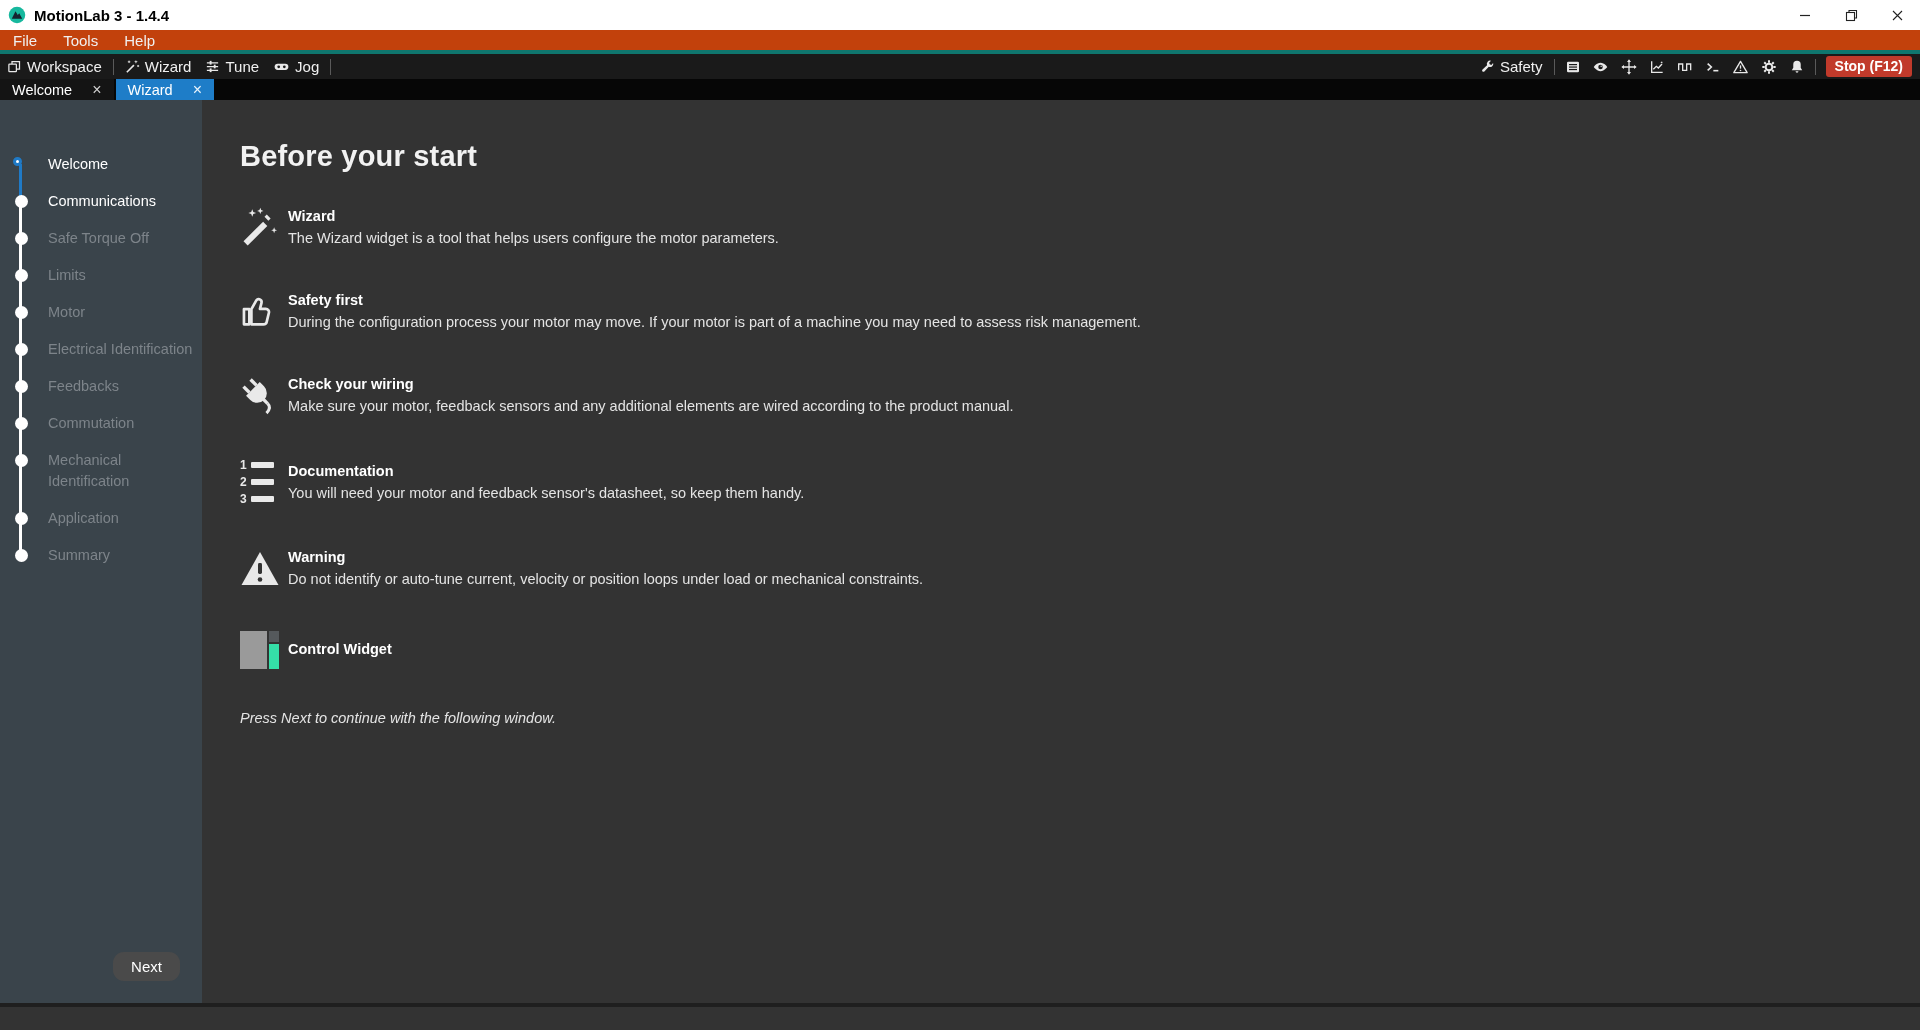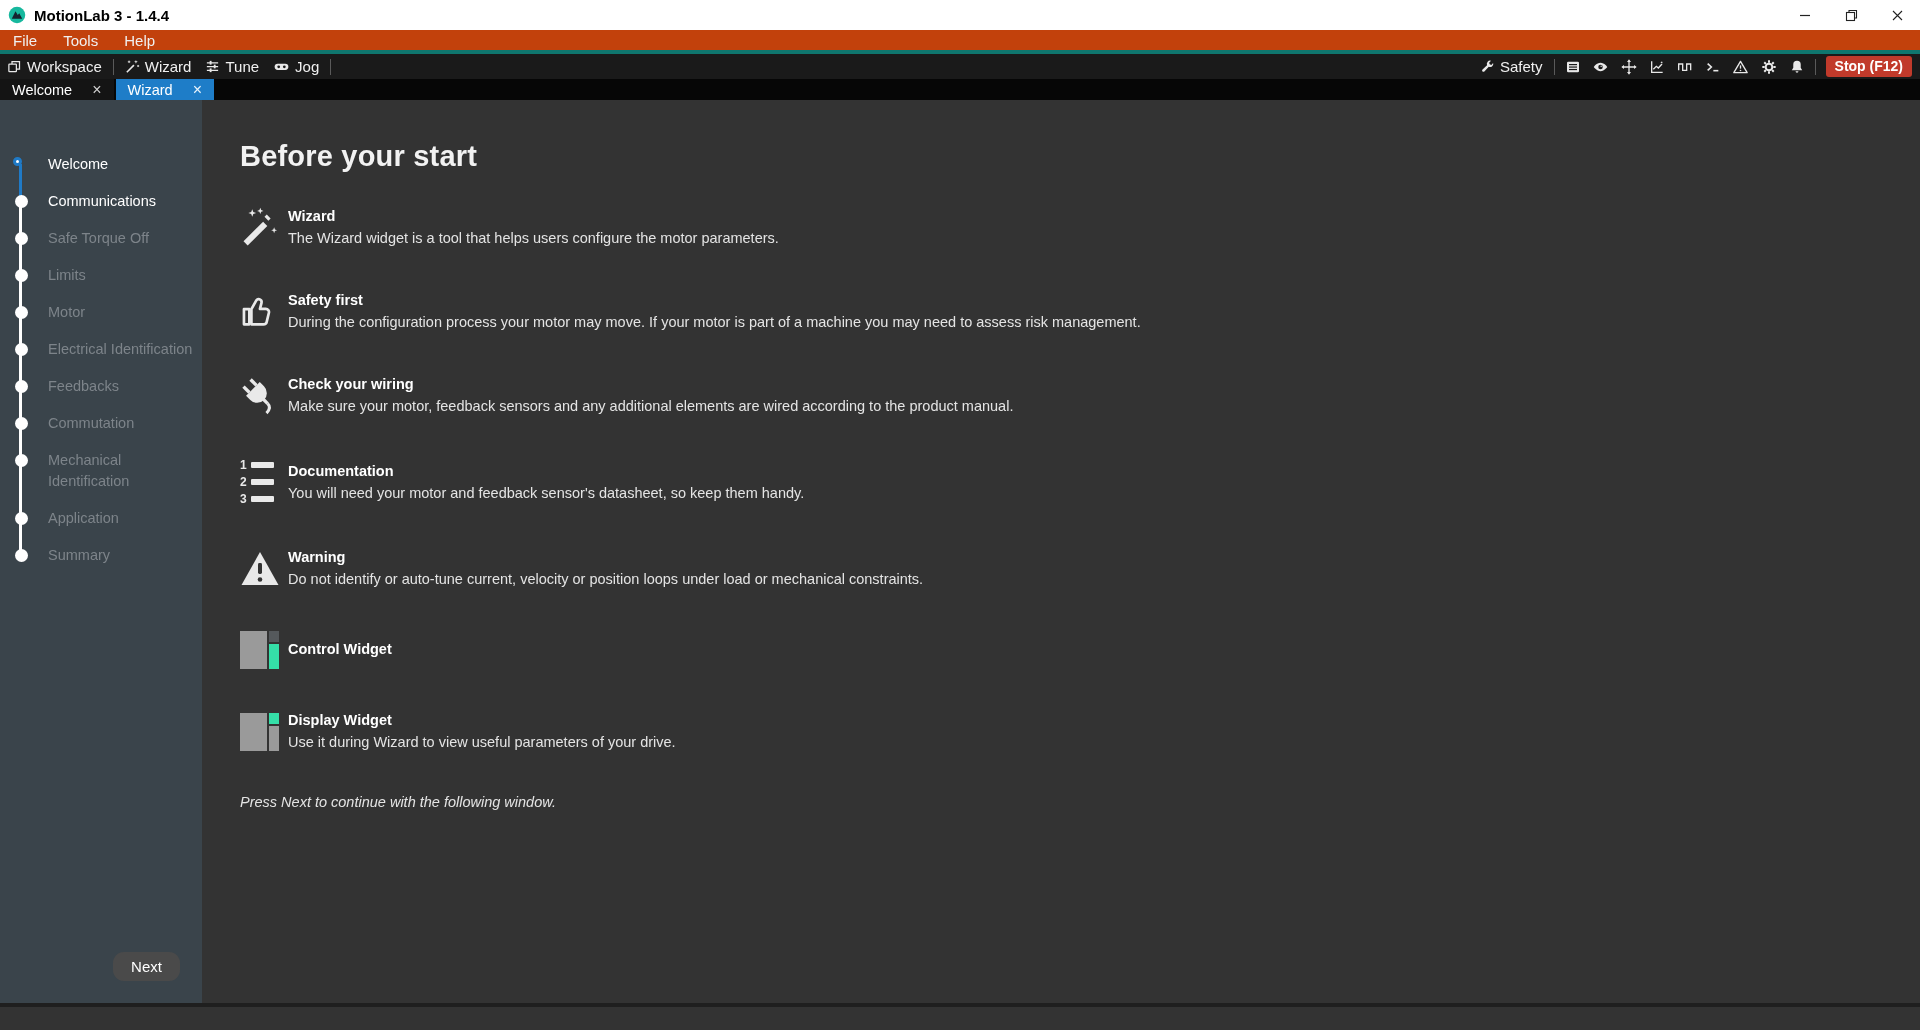--- a/index.html
+++ b/index.html
@@ -390,33 +390,18 @@
             <div class="small gray-dk"></div>
             <div class="tall teal"></div>
           </div>
         </div>
       </div>
       <div class="sec-text">
         <div class="sec-title">Control Widget</div>
       </div>
     </div>
 
-    <div class="section">
-      <div class="sec-icon">
-        <div class="widget-ic">
-          <div class="big"></div>
-          <div class="col">
-            <div class="small teal"></div>
-            <div class="tall gray-lt"></div>
-          </div>
-        </div>
-      </div>
-      <div class="sec-text">
-        <div class="sec-title">Display Widget</div>
-        <div class="sec-line">Use it during Wizard to view useful parameters of your drive.</div>
-      </div>
-    </div>
 
     <div class="note">Press Next to continue with the following window.</div>
   </div>
 </div>
 
 <div class="statusbar"></div>
 
 </body></html>

